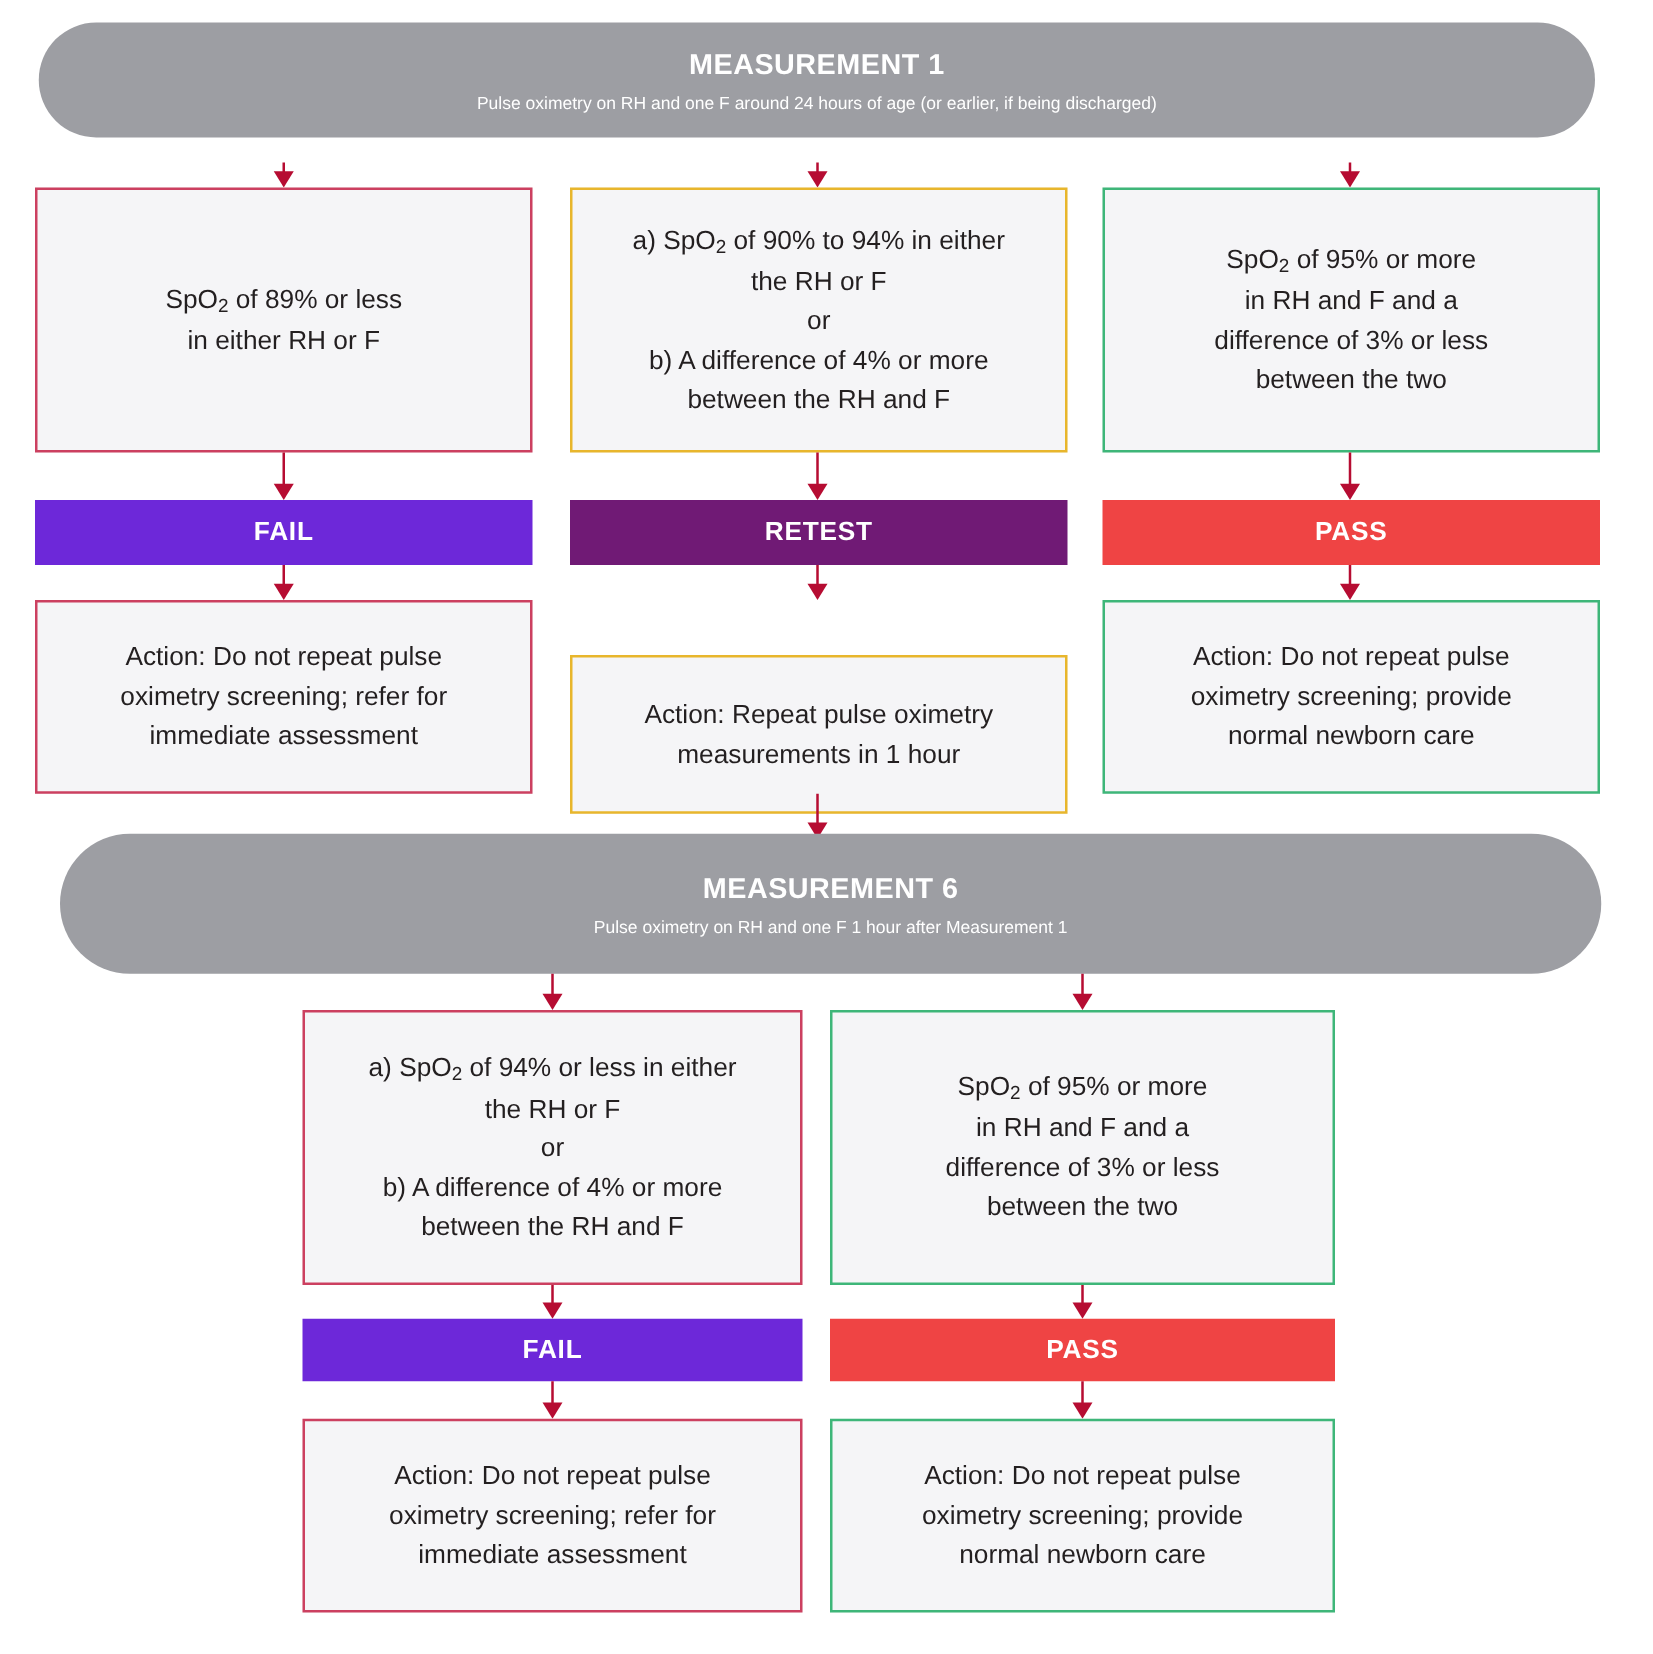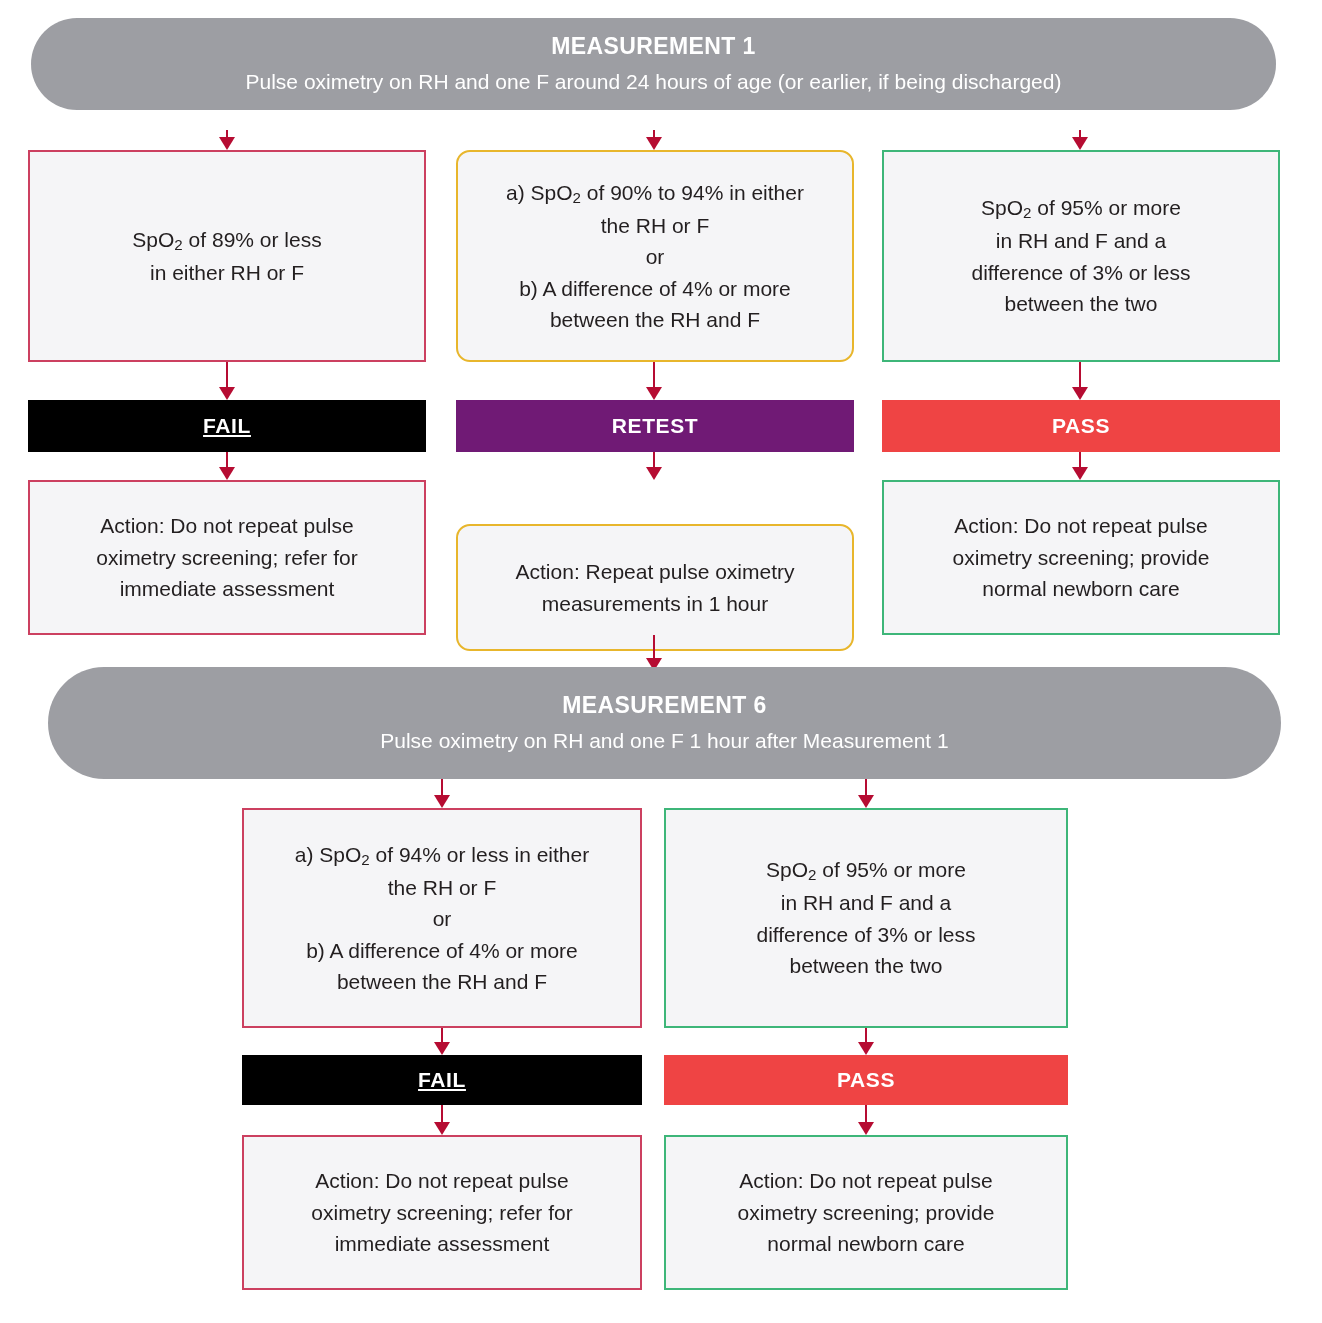--- a/index.html
+++ b/index.html
@@ -31,52 +31,52 @@
     text-align: center;
     line-height: 1.35;
   }
   .banner-title {
     font-size: 23px;
     font-weight: bold;
     letter-spacing: .4px;
     margin-bottom: 6px;
   }
   .banner-sub {
-    font-size: 21px;
+    font-size: 14px;
     font-weight: normal;
   }
 
   
   .box {
     background: #f5f5f7;
     border: 2px solid #cc4060;
     display: flex;
     align-items: center;
     justify-content: center;
     text-align: center;
     font-size: 21px;
     line-height: 1.5;
     padding: 6px 14px;
   }
   .box.red    { border-color: #cc4060; }
-  .box.yellow { border-color: #e8b62c; border-radius: 14px; }
+  .box.yellow { border-color: #e8b62c; }
   .box.green  { border-color: #3eb679; }
   .box p { margin: 0; }
 
   
   .bar {
     display: flex;
     align-items: center;
     justify-content: center;
     color: #ffffff;
     font-size: 21px;
     font-weight: bold;
     letter-spacing: .6px;
   }
-  .bar.fail   { background: #000000; text-decoration: underline; }
+  .bar.fail   { background: #6d28d9; }
   .bar.retest { background: #701a75; }
   .bar.pass   { background: #ef4444; }
 
   
   .arrow { position: absolute; }
   .arrow .shaft {
     position: absolute;
     left: 50%;
     top: 0;
     width: 2px;

